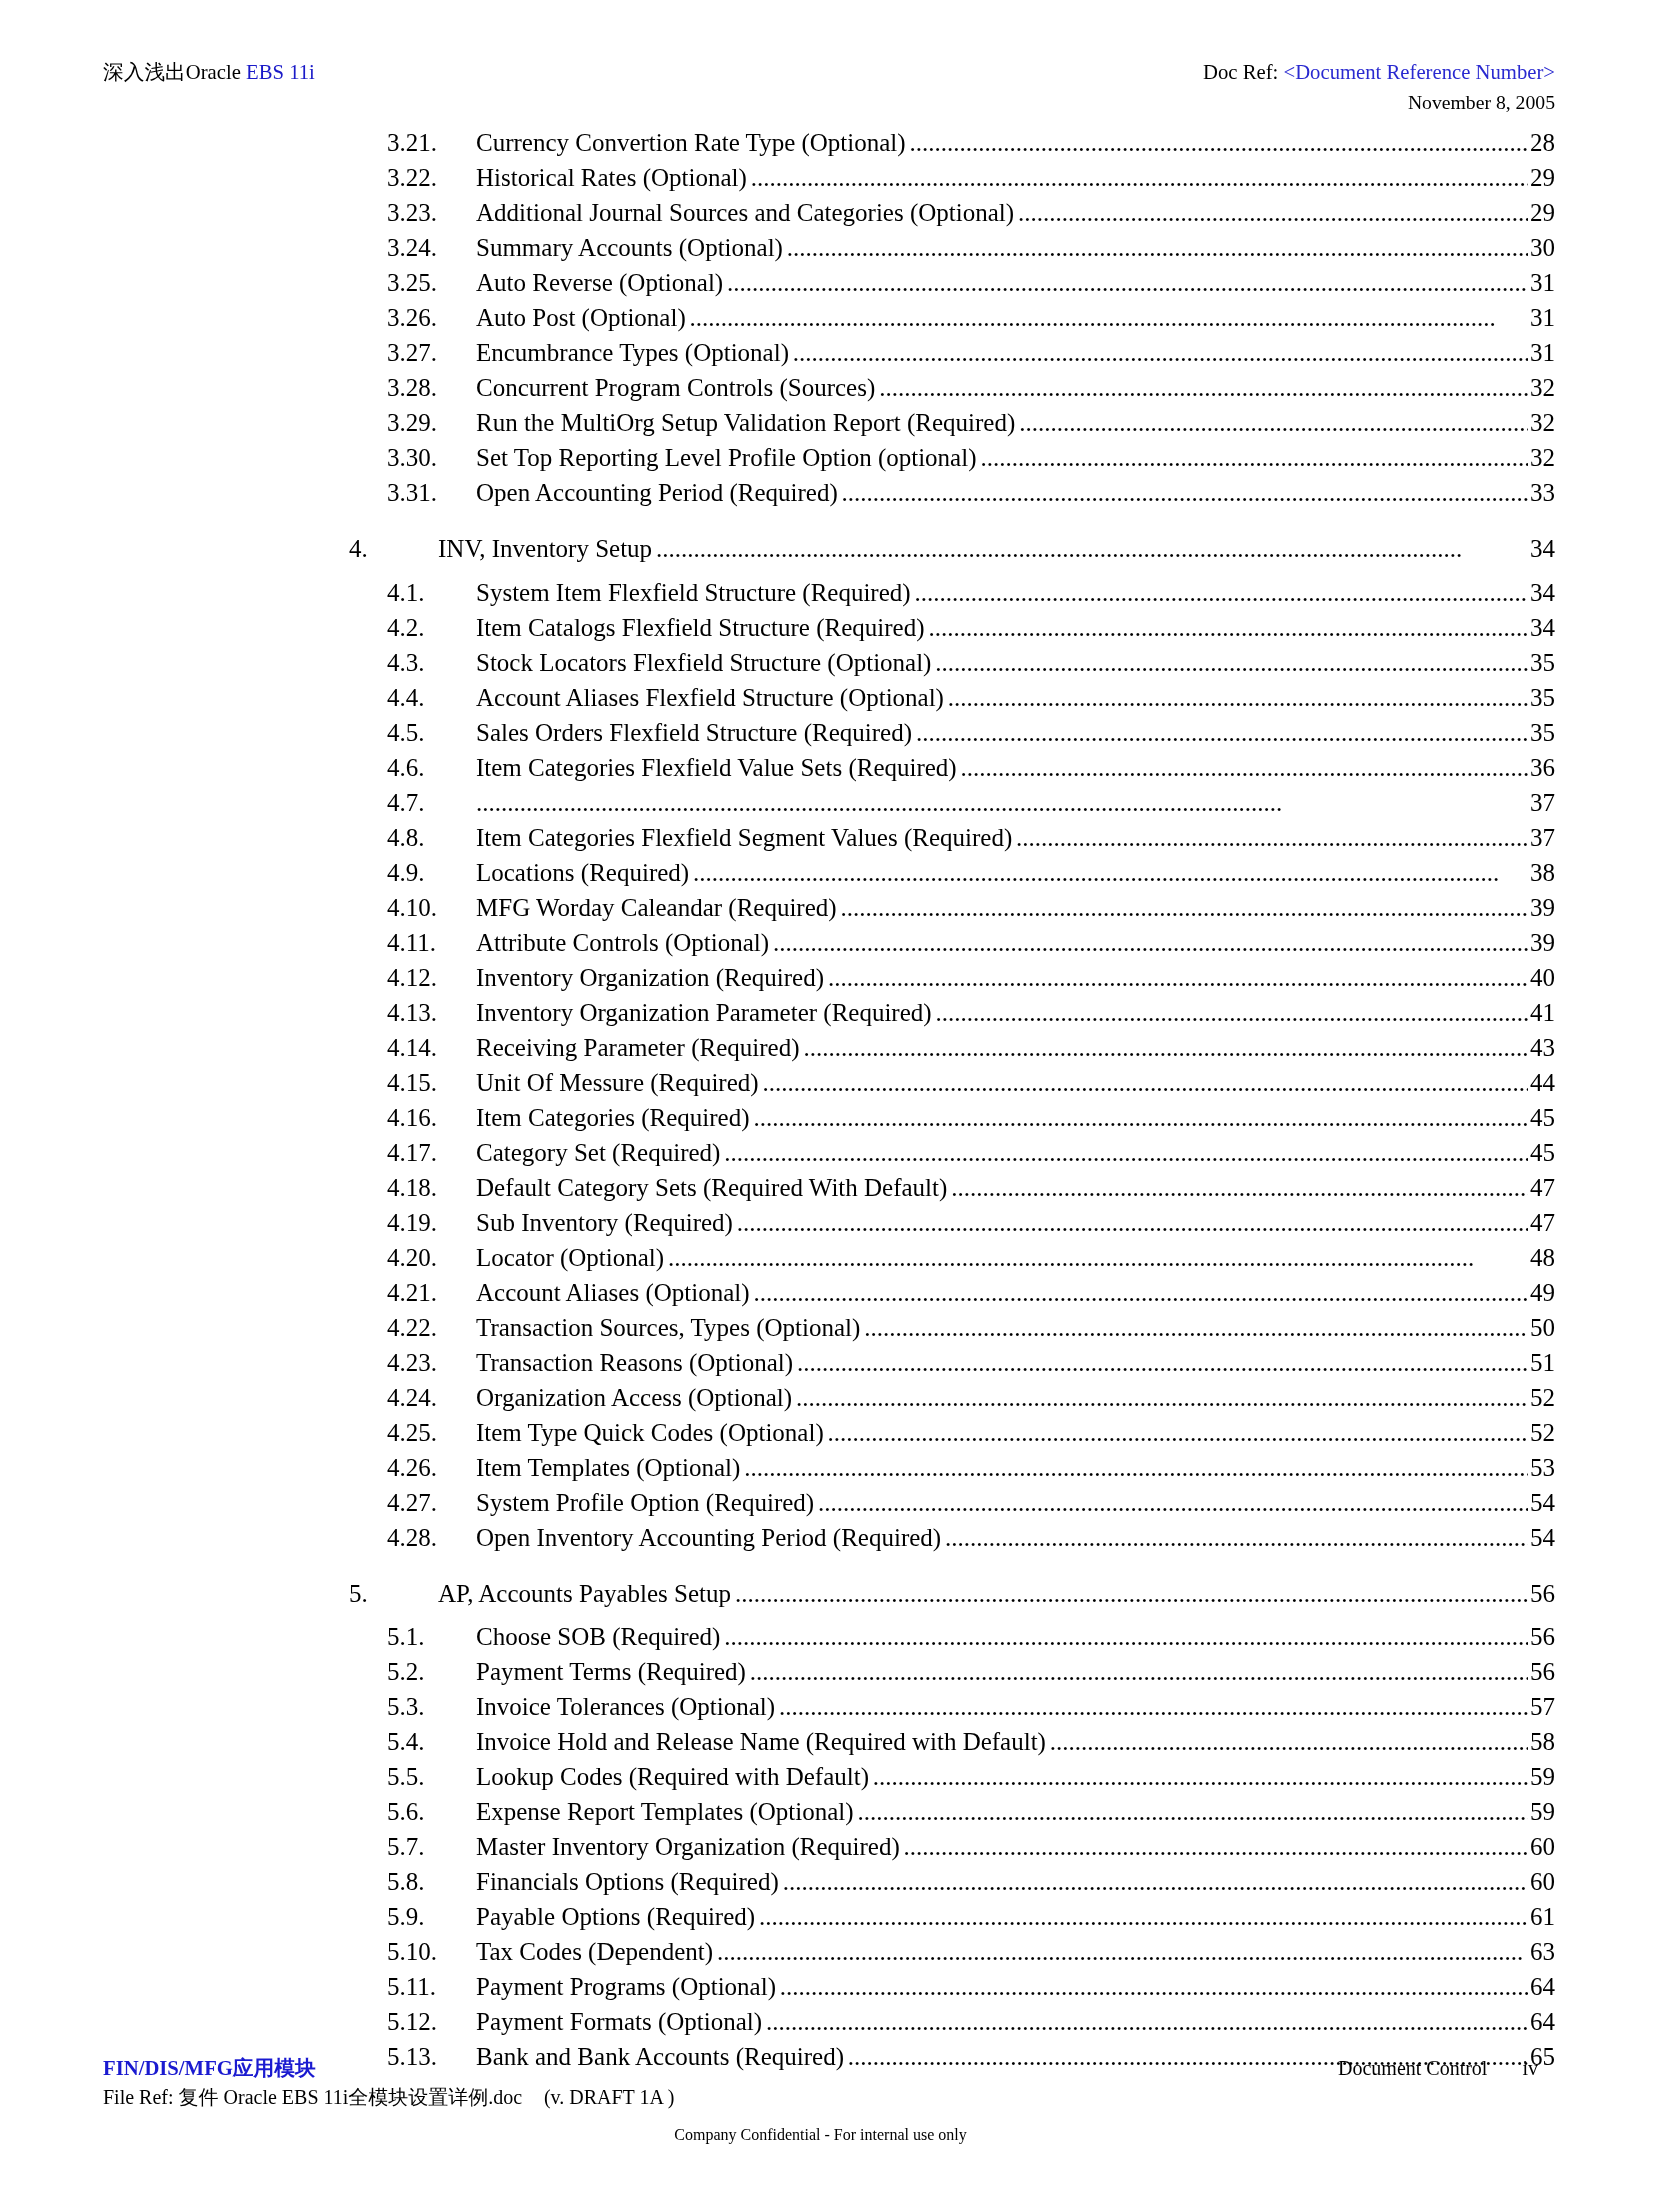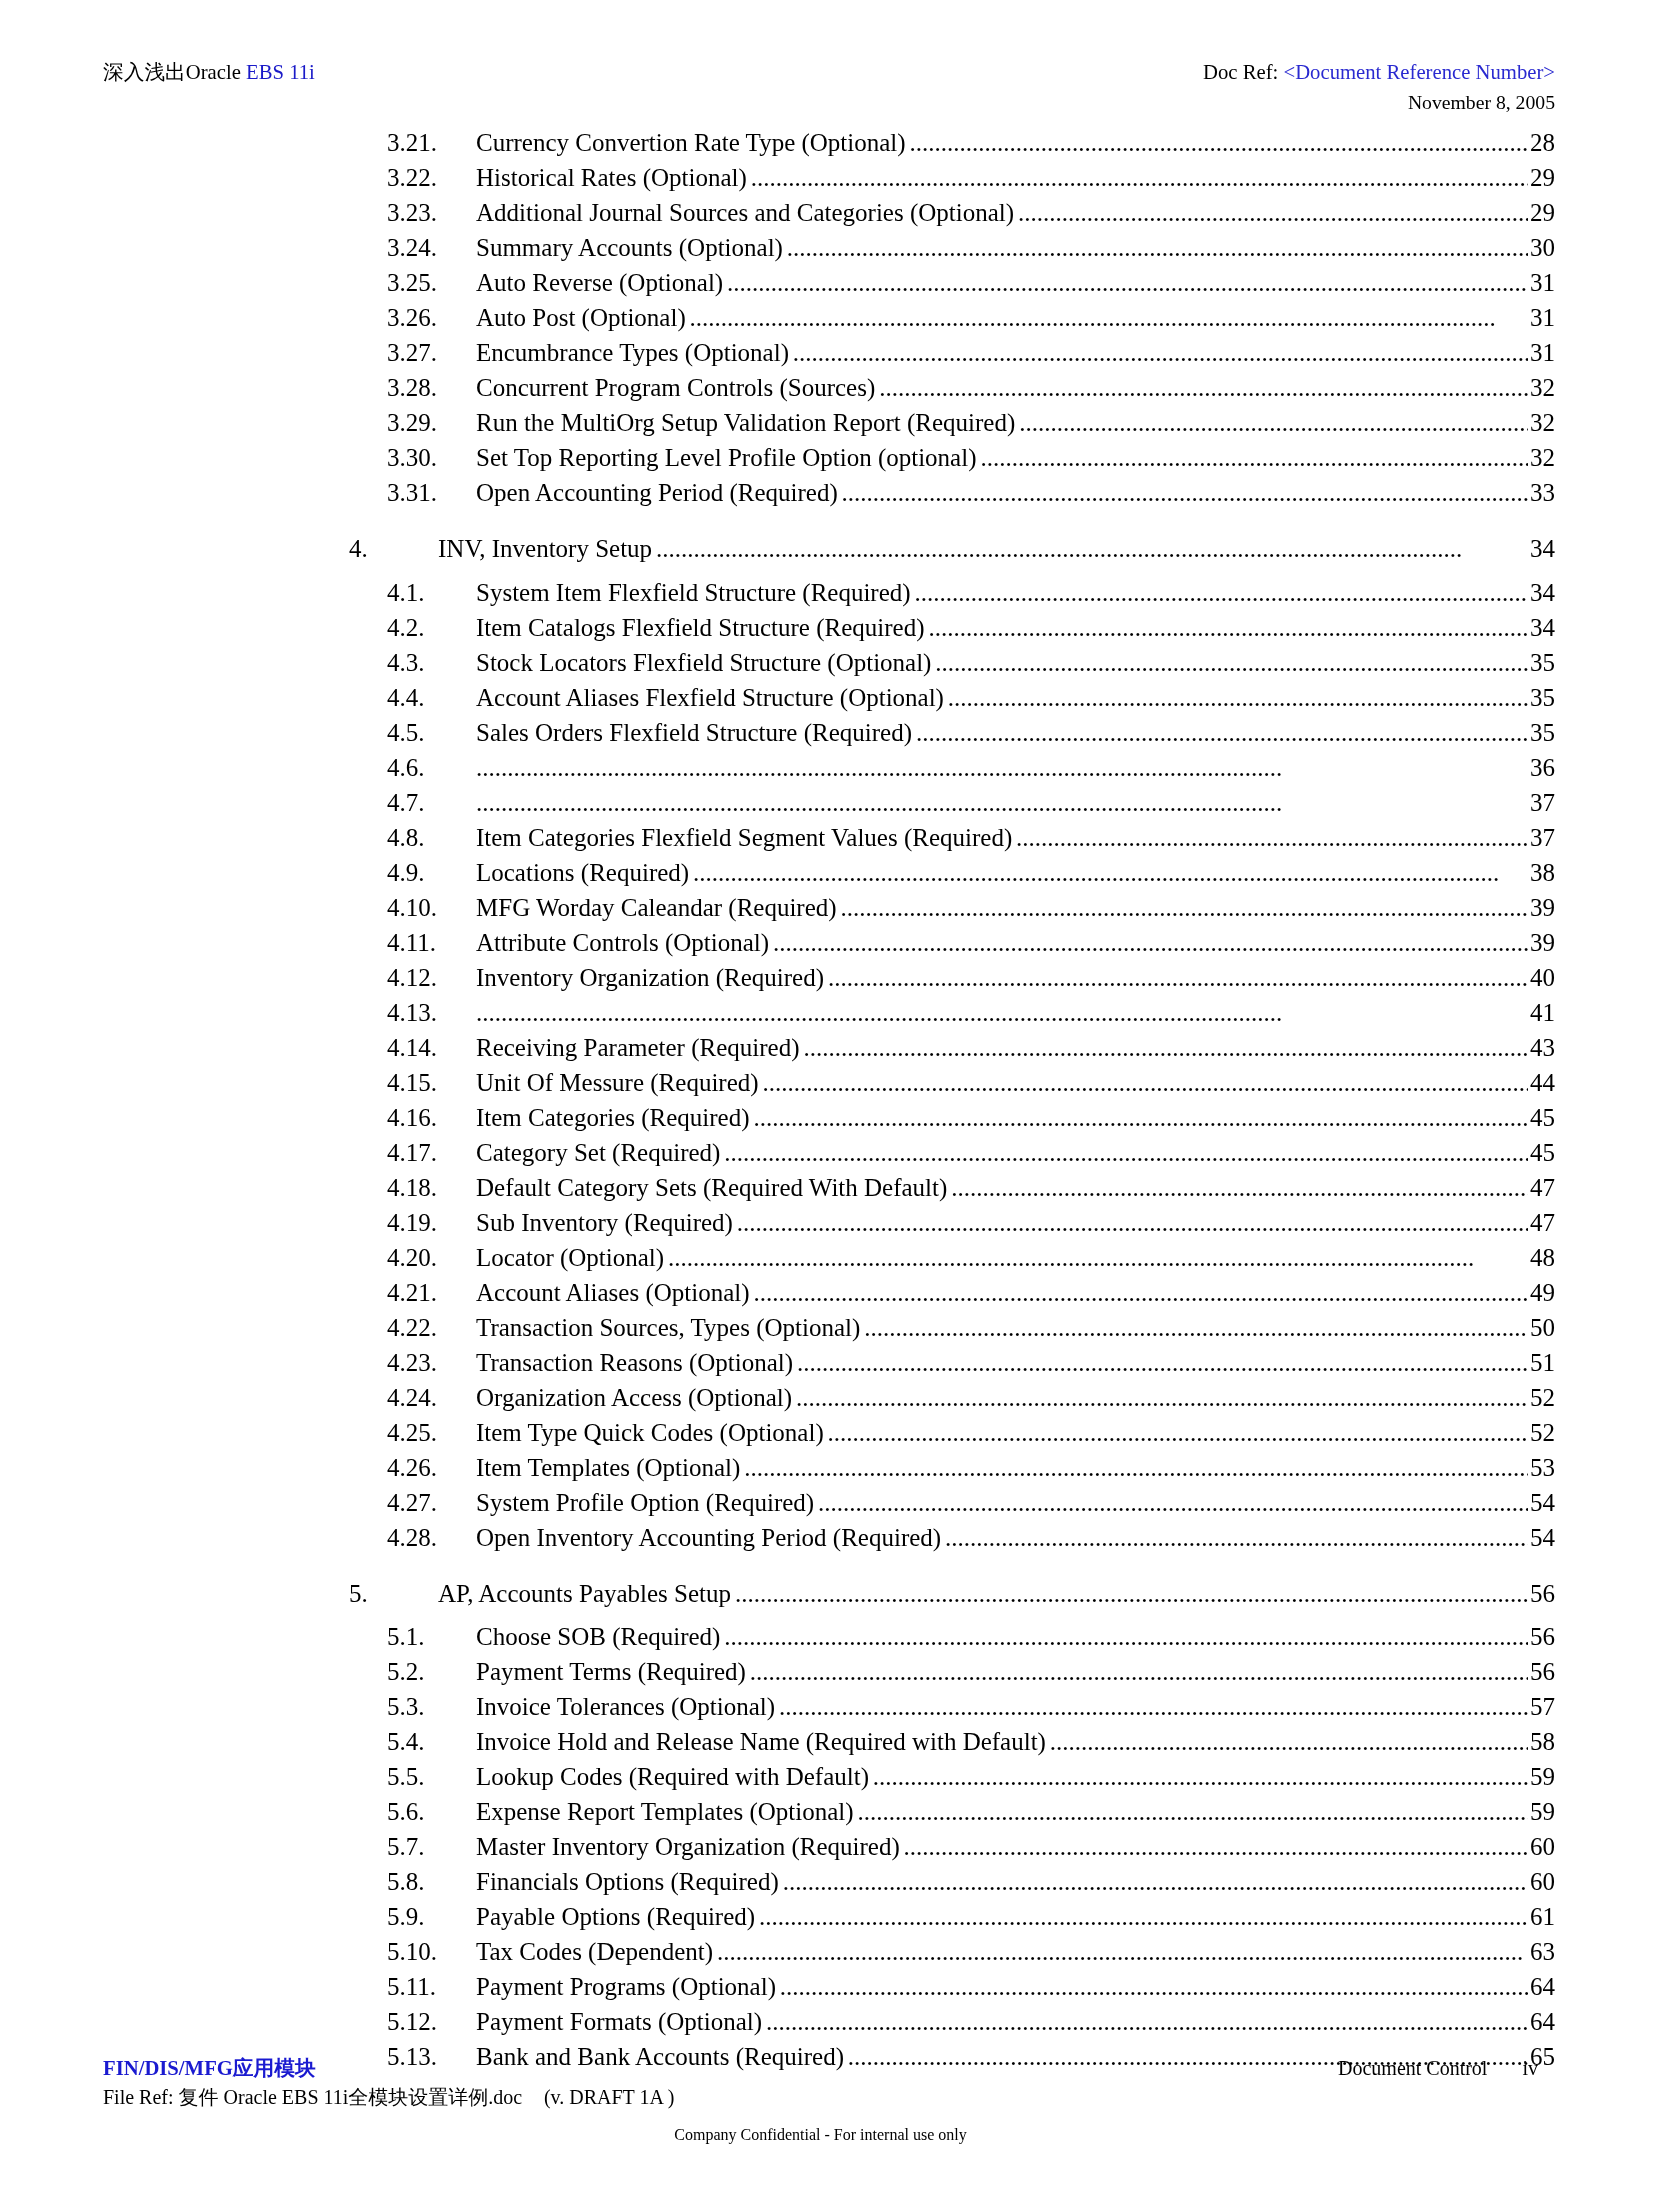--- a/index.html
+++ b/index.html
@@ -263,20 +263,21 @@
         <span class="pg">35</span>
       </div>
       <div class="toc-row lvl2">
         <span class="num">4.5.</span>
         <span class="title">Sales Orders Flexfield Structure (Required)</span>
         <span class="dots">.................................................................................................................................</span>
         <span class="pg">35</span>
       </div>
       <div class="toc-row lvl2">
         <span class="num">4.6.</span>
+        <span class="title">Item Categories Flexfield Value Sets (Required) </span>
         <span class="dots">.................................................................................................................................</span>
         <span class="pg">36</span>
       </div>
       <div class="toc-row lvl2">
         <span class="num">4.7.</span>
         <span class="dots">.................................................................................................................................</span>
         <span class="pg">37</span>
       </div>
       <div class="toc-row lvl2">
         <span class="num">4.8.</span>
@@ -303,20 +304,21 @@
         <span class="pg">39</span>
       </div>
       <div class="toc-row lvl2">
         <span class="num">4.12.</span>
         <span class="title">Inventory Organization (Required) </span>
         <span class="dots">.................................................................................................................................</span>
         <span class="pg">40</span>
       </div>
       <div class="toc-row lvl2">
         <span class="num">4.13.</span>
+        <span class="title">Inventory Organization Parameter (Required)</span>
         <span class="dots">.................................................................................................................................</span>
         <span class="pg">41</span>
       </div>
       <div class="toc-row lvl2">
         <span class="num">4.14.</span>
         <span class="title">Receiving Parameter (Required) </span>
         <span class="dots">.................................................................................................................................</span>
         <span class="pg">43</span>
       </div>
       <div class="toc-row lvl2">

